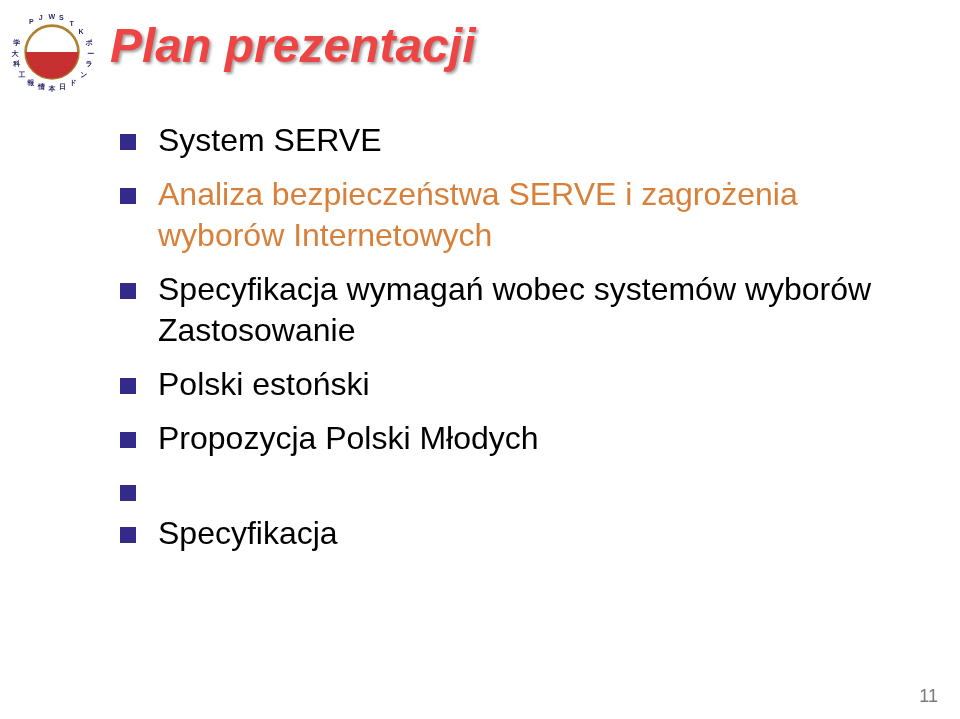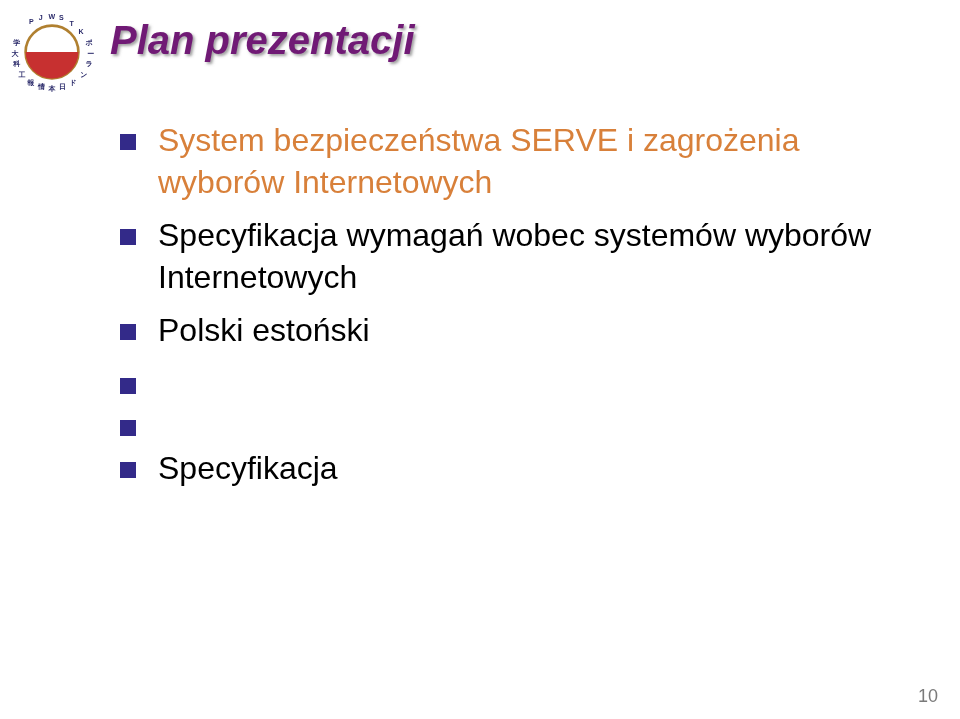--- a/index.html
+++ b/index.html
@@ -17,24 +17,24 @@
     top: 8px;
     left: 8px;
     width: 88px;
     height: 88px;
   }
   .title {
     position: absolute;
     top: 18px;
     left: 110px;
     font-family: Tahoma, Verdana, sans-serif;
-    font-size: 40px;
+    font-size: 48px;
     font-weight: bold;
     font-style: italic;
-    color: #701a75;
+    color: #ef4444;
     text-shadow: 2px 2px 3px rgba(120, 120, 120, 0.7);
   }
   .bullets {
     position: absolute;
     top: 120px;
     left: 120px;
     width: 780px;
   }
   .item {
     display: flex;
@@ -94,37 +94,42 @@
       <text x="6" y="66">科</text>
       <text x="4" y="54">大</text>
       <text x="6" y="42">学</text>
     </g>
   </svg>
 </div>
 
 <div class="title">Plan prezentacji</div>
 
 <div class="bullets">
+  <div class="item">
+    <div class="sq"></div>
+    <div class="txt">System SERVE</div>
+  </div>
   <div class="item hl">
     <div class="sq"></div>
-    <div class="txt">System bezpieczeństwa SERVE i zagrożenia wyborów Internetowych</div>
+    <div class="txt">Analiza bezpieczeństwa SERVE i zagrożenia wyborów Internetowych</div>
   </div>
   <div class="item">
     <div class="sq"></div>
-    <div class="txt">Specyfikacja wymagań wobec systemów wyborów Internetowych</div>
+    <div class="txt">Specyfikacja wymagań wobec systemów wyborów Zastosowanie</div>
   </div>
   <div class="item">
     <div class="sq"></div>
     <div class="txt">Polski estoński</div>
   </div>
   <div class="item">
     <div class="sq"></div>
+    <div class="txt">Propozycja Polski Młodych</div>
   </div>
   <div class="item">
     <div class="sq"></div>
   </div>
   <div class="item">
     <div class="sq"></div>
     <div class="txt">Specyfikacja</div>
   </div>
 </div>
 
-<div class="pagenum">10</div>
+<div class="pagenum">11</div>
 
 </body></html>

